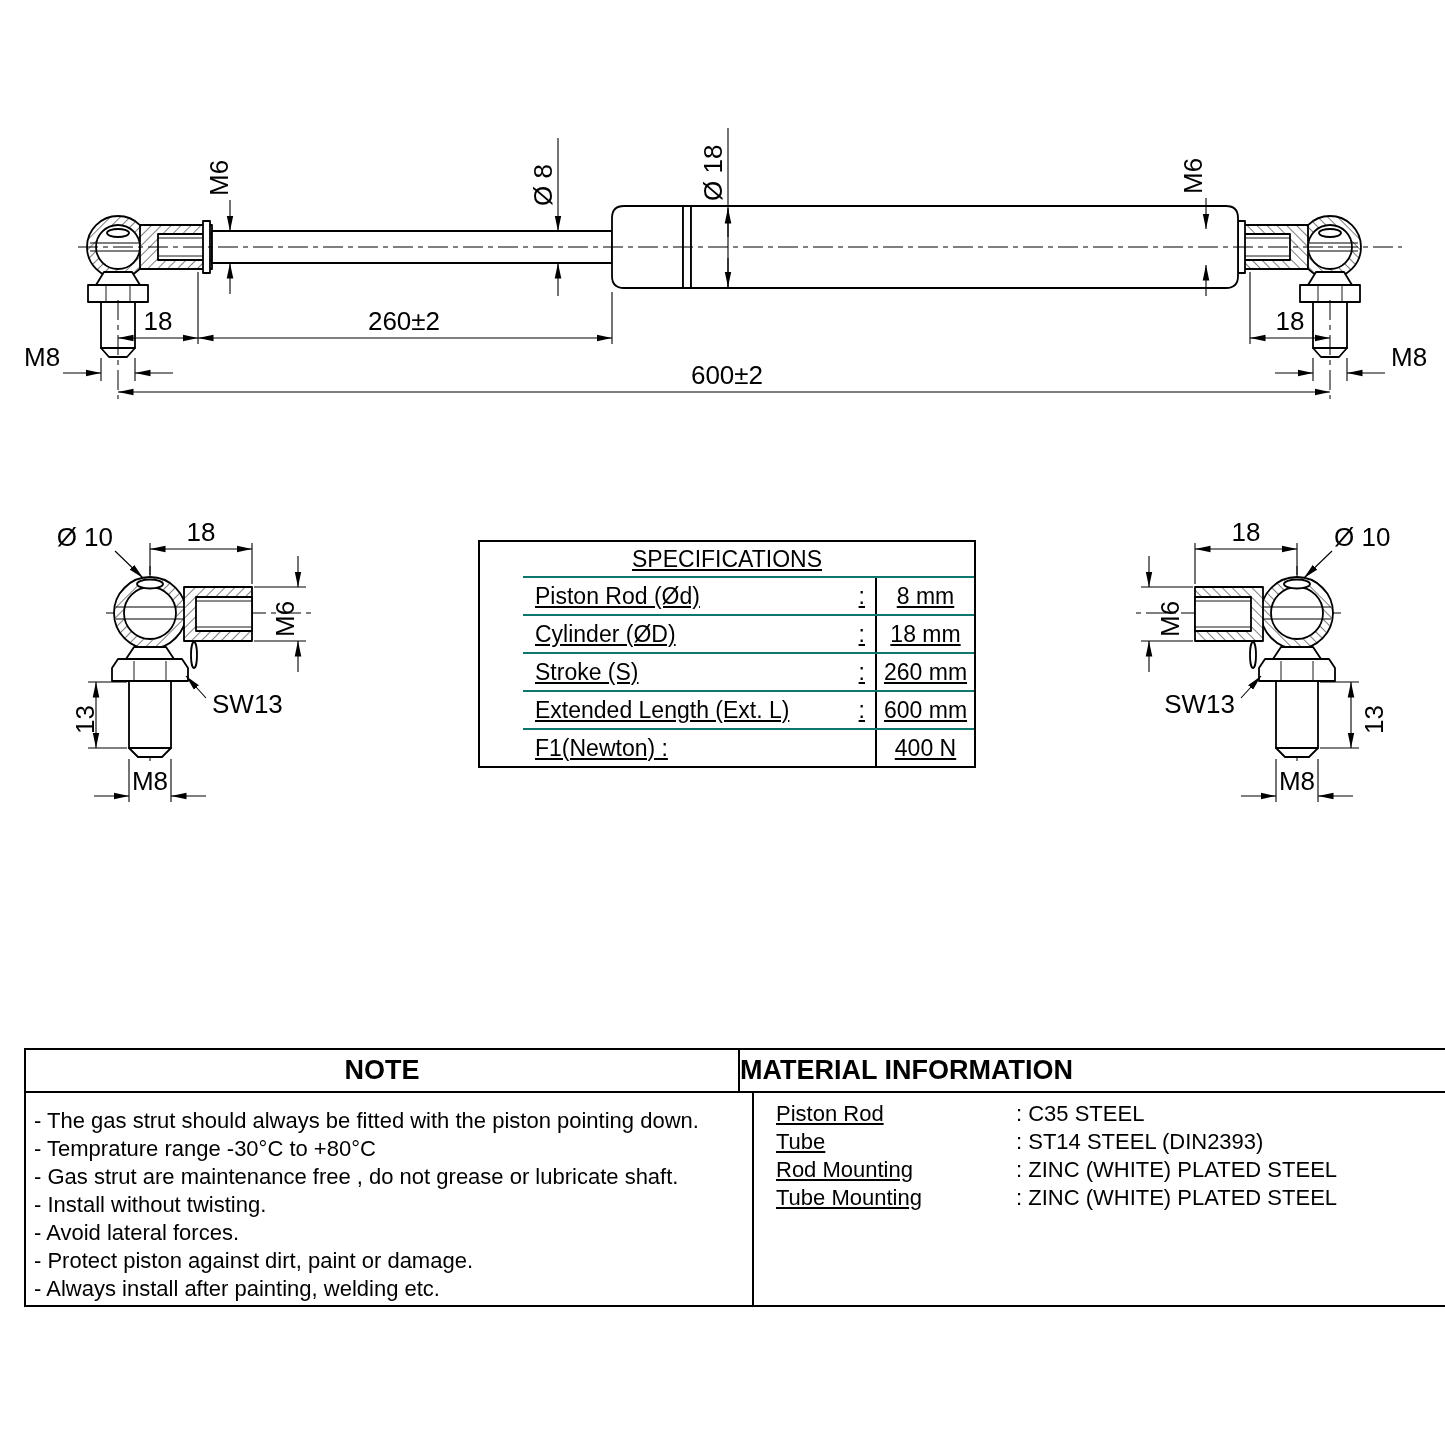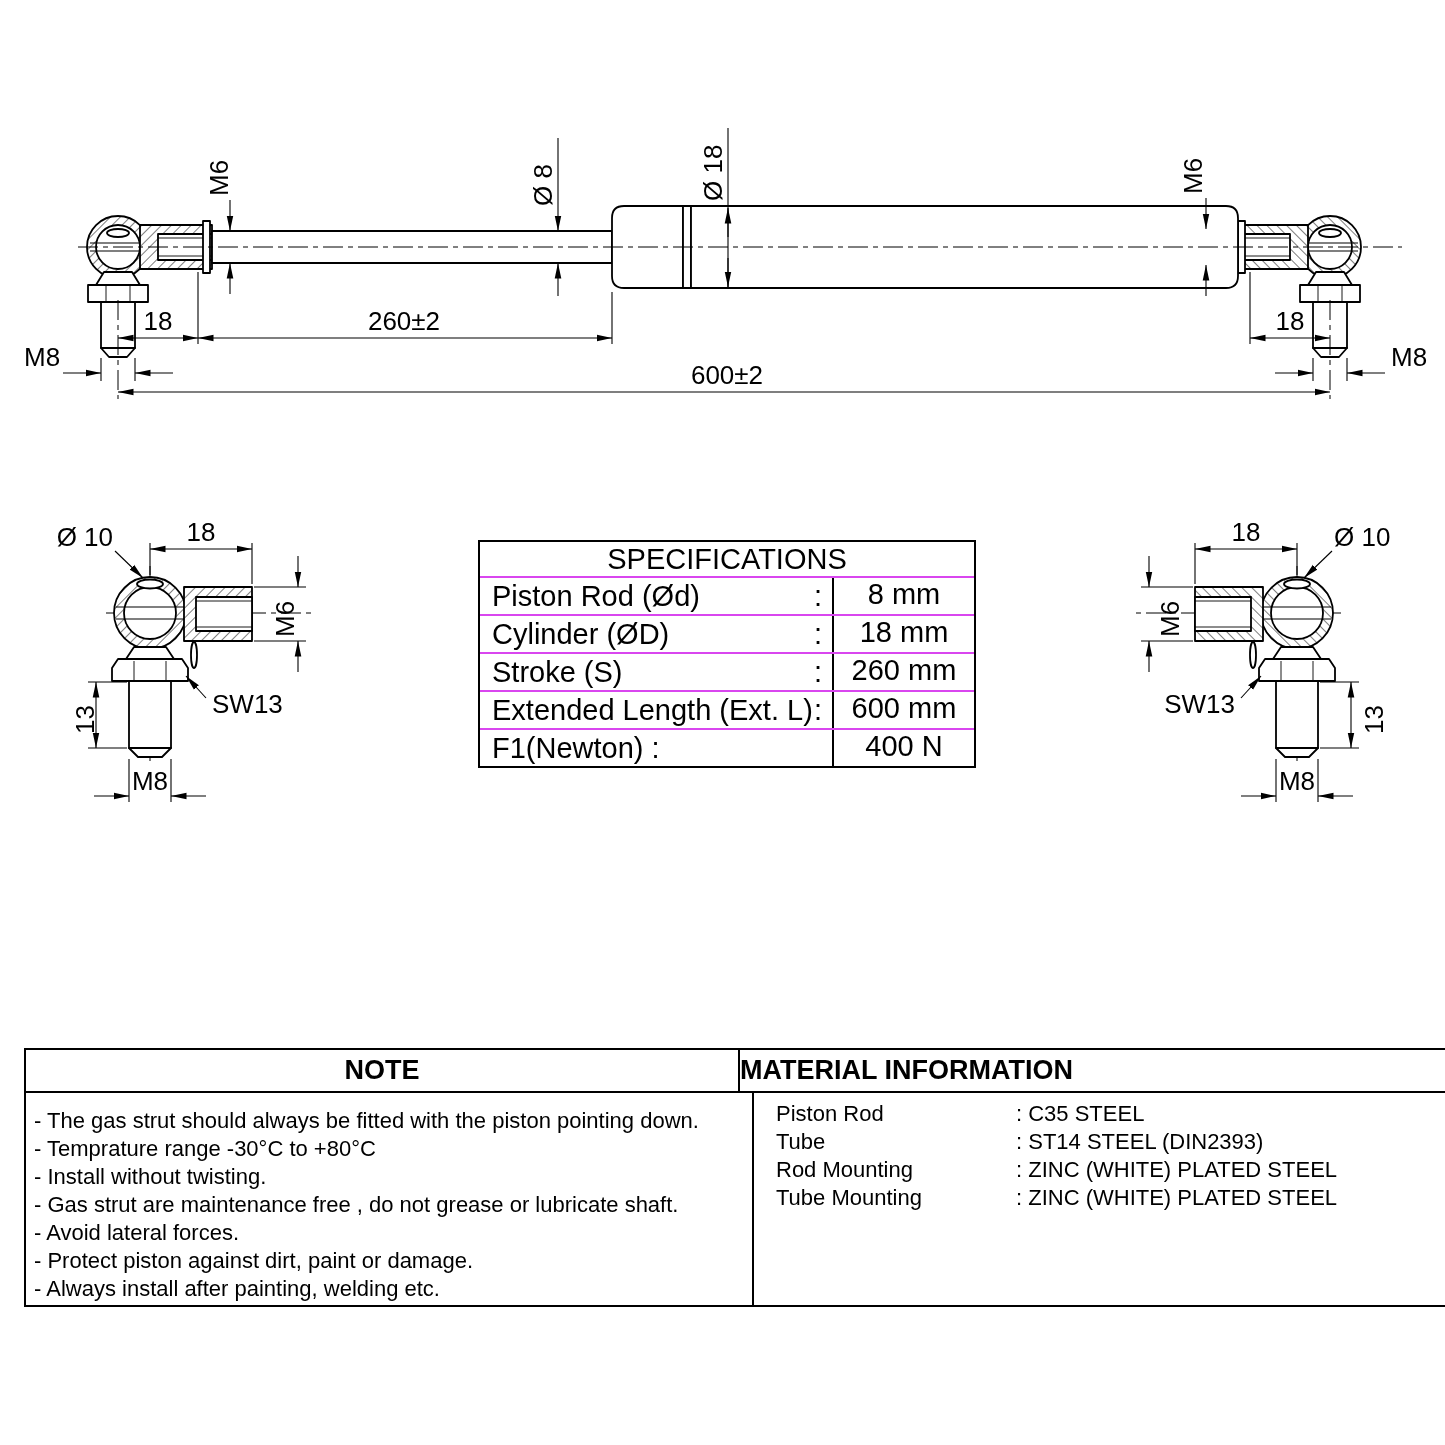--- a/index.html
+++ b/index.html
@@ -7,39 +7,39 @@
           font-family:"Liberation Sans",sans-serif;color:#000;}
   svg.drawing{position:absolute;left:0;top:0;}
   .part{fill:#fff;stroke:#000;stroke-width:1.8;stroke-linejoin:round;}
   .hatched{fill:url(#hatch);stroke:#000;stroke-width:1.8;stroke-linejoin:round;}
   .thin{stroke:#000;stroke-width:0.9;fill:none;}
   .mid{stroke:#000;stroke-width:1.2;fill:none;}
   .dim{stroke:#000;stroke-width:1.1;fill:none;}
   .cl{stroke:#000;stroke-width:1;fill:none;stroke-dasharray:20 5 5 5;}
   text.dimtext{font-size:26px;fill:#000;}
   
-  .spec{position:absolute;left:478px;top:540px;width:494px;border:2px solid #000;font-size:29px;}
+  .spec{position:absolute;left:478px;top:540px;width:494px;border:2px solid #000;font-size:23px;text-decoration:underline;}
   .spec-title{height:34px;line-height:34px;text-align:center;}
-  .spec-row{display:flex;border-top:2px solid #d946ef;height:36px;align-items:flex-start;}
+  .spec-row{display:flex;border-top:2px solid #0f766e;height:36px;align-items:center;margin-left:43px;}
   .spec-label{width:330px;align-self:stretch;border-right:2px solid #000;display:flex;
               justify-content:space-between;align-items:center;padding:0 10px 0 12px;}
   .spec-value{flex:1;text-align:center;}
   
   .sm{position:absolute;left:30px;top:897px;font-size:23px;line-height:30px;}
   .sm .b{font-weight:bold;}
   
   .bt{position:absolute;left:24px;top:1048px;width:1425px;height:255px;border:2px solid #000;}
   .bt-head{display:flex;border-bottom:2px solid #000;height:41px;}
   .bt-h1{width:712px;border-right:2px solid #000;text-align:center;font-weight:bold;
          font-size:27px;line-height:41px;}
   .bt-h2{flex:1;text-align:left;font-weight:bold;font-size:27px;line-height:41px;}
   .bt-body{display:flex;height:212px;}
   .bt-note{width:712px;border-right:2px solid #000;padding:14px 6px 0 8px;font-size:22px;line-height:28px;}
   .bt-mat{flex:1;padding:7px 0 0 22px;font-size:22px;line-height:28px;}
-  .mat-label{display:inline-block;width:240px;}
+  .mat-label{display:inline-block;width:240px;text-decoration:underline;}
 </style>
 </head>
 <body>
 
 <div class="canvas">
 
 <svg class="drawing" width="1445" height="1445" viewBox="0 0 1445 1445">
   <defs>
     <marker id="arr" viewBox="0 0 16 8" markerWidth="16" markerHeight="8" refX="15.5" refY="4" orient="auto-start-reverse" markerUnits="userSpaceOnUse">
       <path d="M0,0.7 L15.5,4 L0,7.3 Z" fill="#000"></path>
@@ -253,22 +253,22 @@
 
 <div class="bt">
   <div class="bt-head">
     <div class="bt-h1">NOTE</div>
     <div class="bt-h2">MATERIAL INFORMATION</div>
   </div>
   <div class="bt-body">
     <div class="bt-note">
       <div>- The gas strut should always be fitted with the piston pointing down.</div>
       <div>- Temprature range -30°C to +80°C</div>
+      <div>- Gas strut are maintenance free , do not grease or lubricate shaft.</div>
       <div>- Install without twisting.</div>
-      <div>- Gas strut are maintenance free , do not grease or lubricate shaft.</div>
       <div>- Avoid lateral forces.</div>
       <div>- Protect piston against dirt, paint or damage.</div>
       <div>- Always install after painting, welding etc.</div>
     </div>
     <div class="bt-mat">
       <div class="mat-row"><span class="mat-label">Piston Rod</span><span>: C35 STEEL</span></div>
       <div class="mat-row"><span class="mat-label">Tube</span><span>: ST14 STEEL (DIN2393)</span></div>
       <div class="mat-row"><span class="mat-label">Rod Mounting</span><span>: ZINC (WHITE) PLATED STEEL</span></div>
       <div class="mat-row"><span class="mat-label">Tube Mounting</span><span>: ZINC (WHITE) PLATED STEEL</span></div>
     </div>

